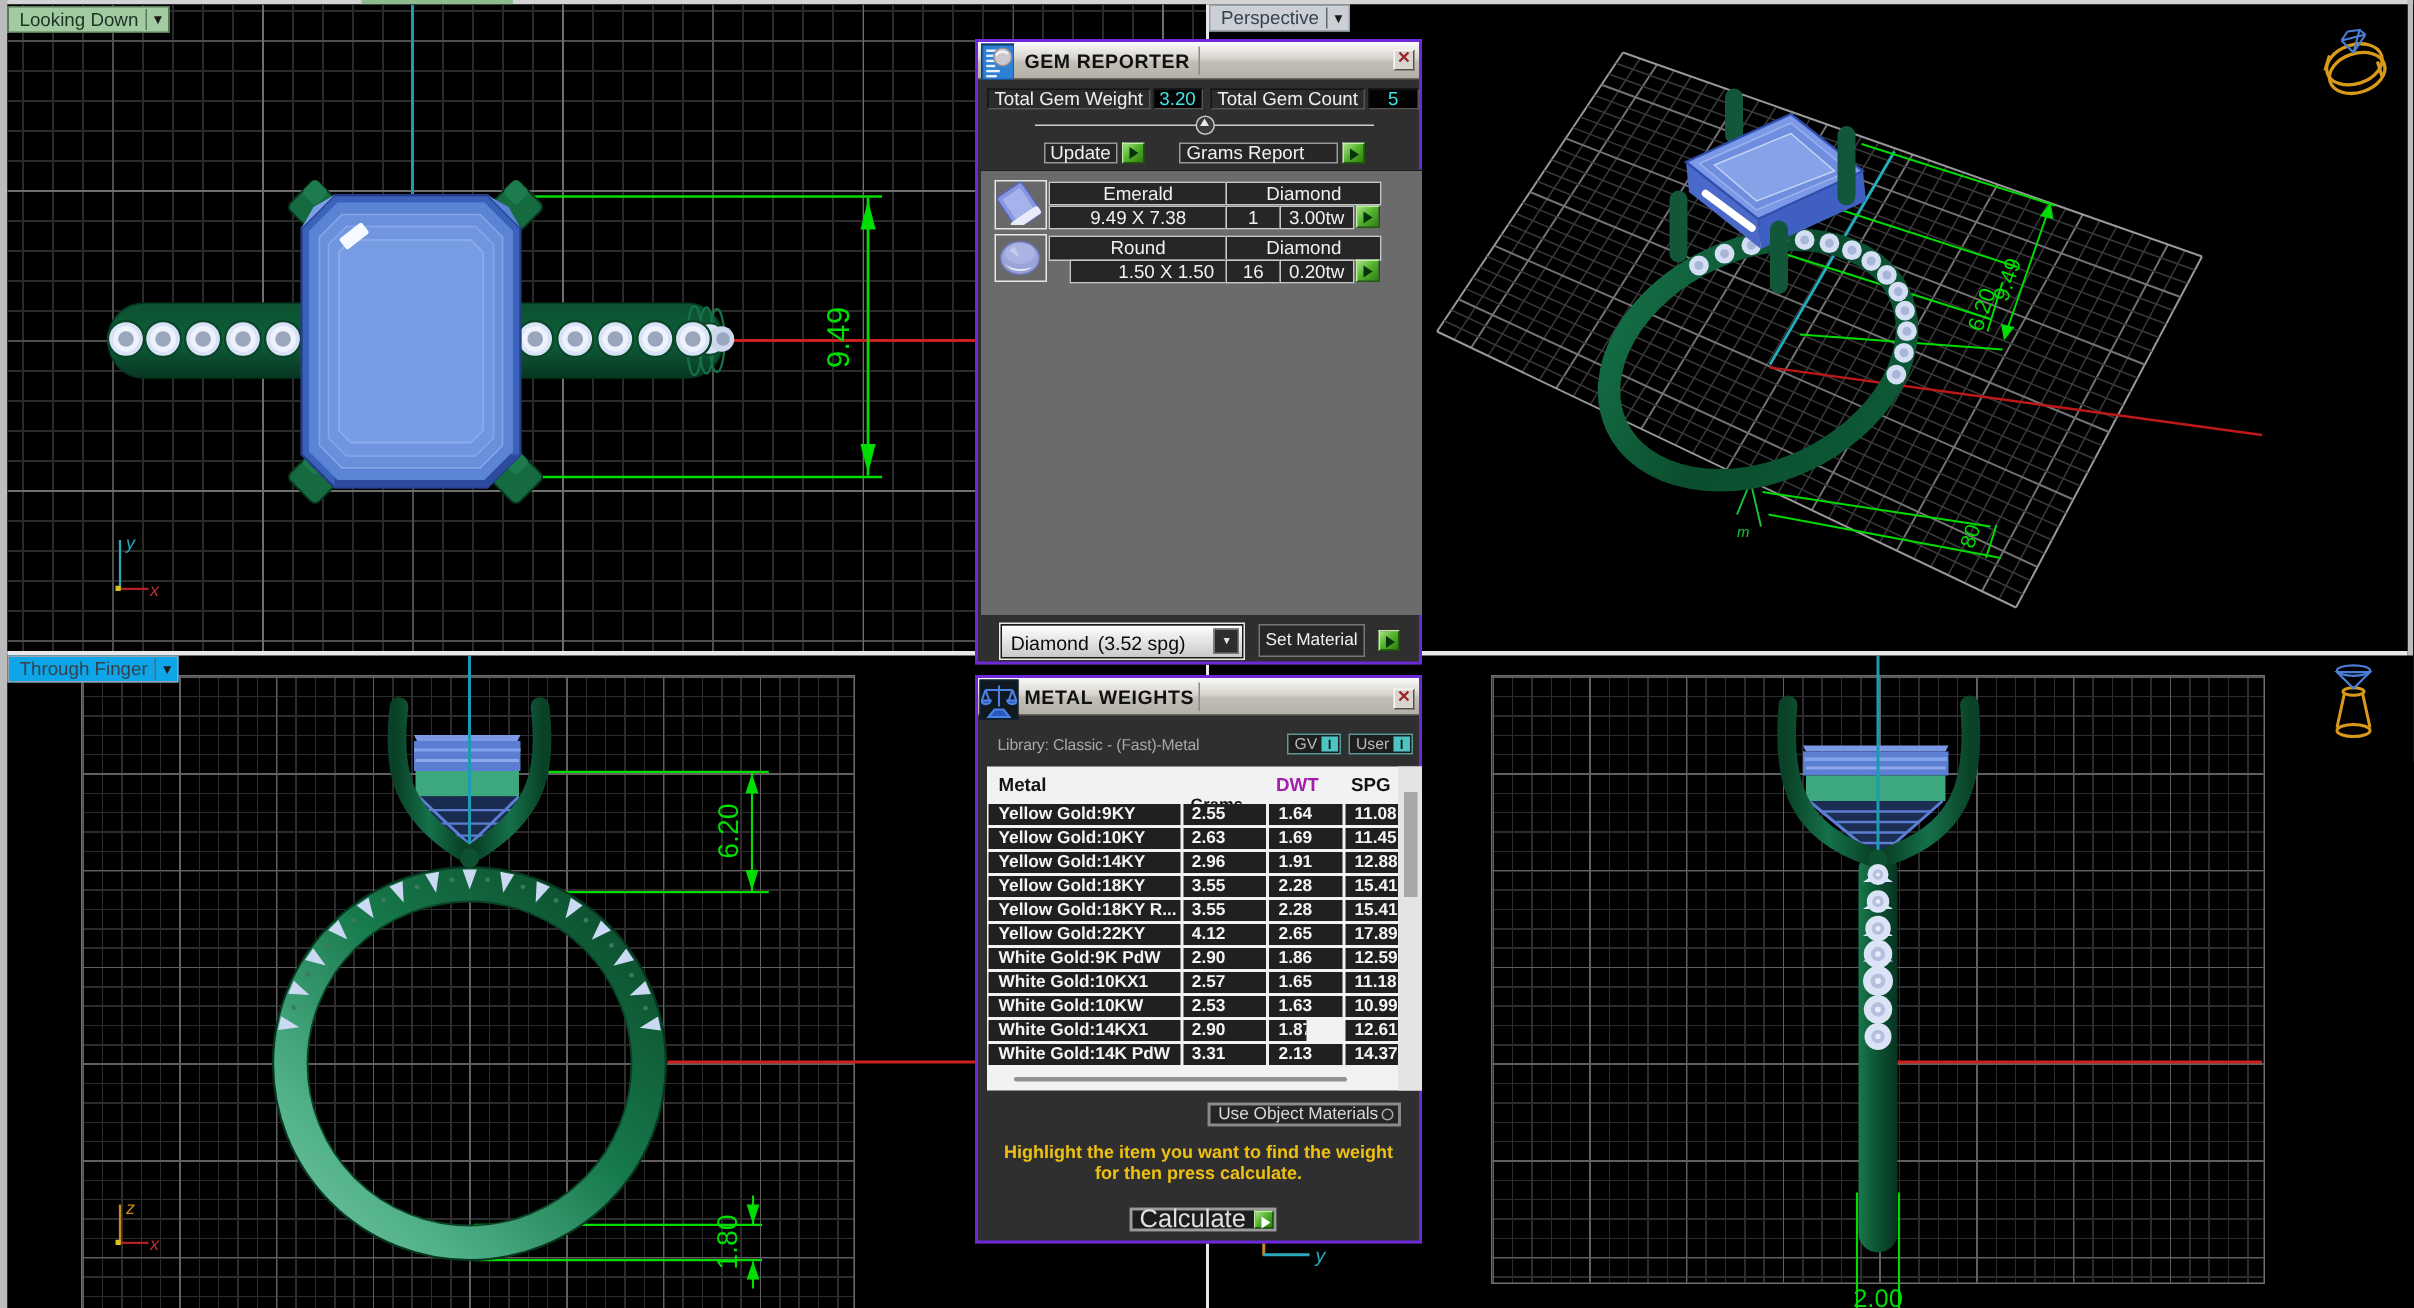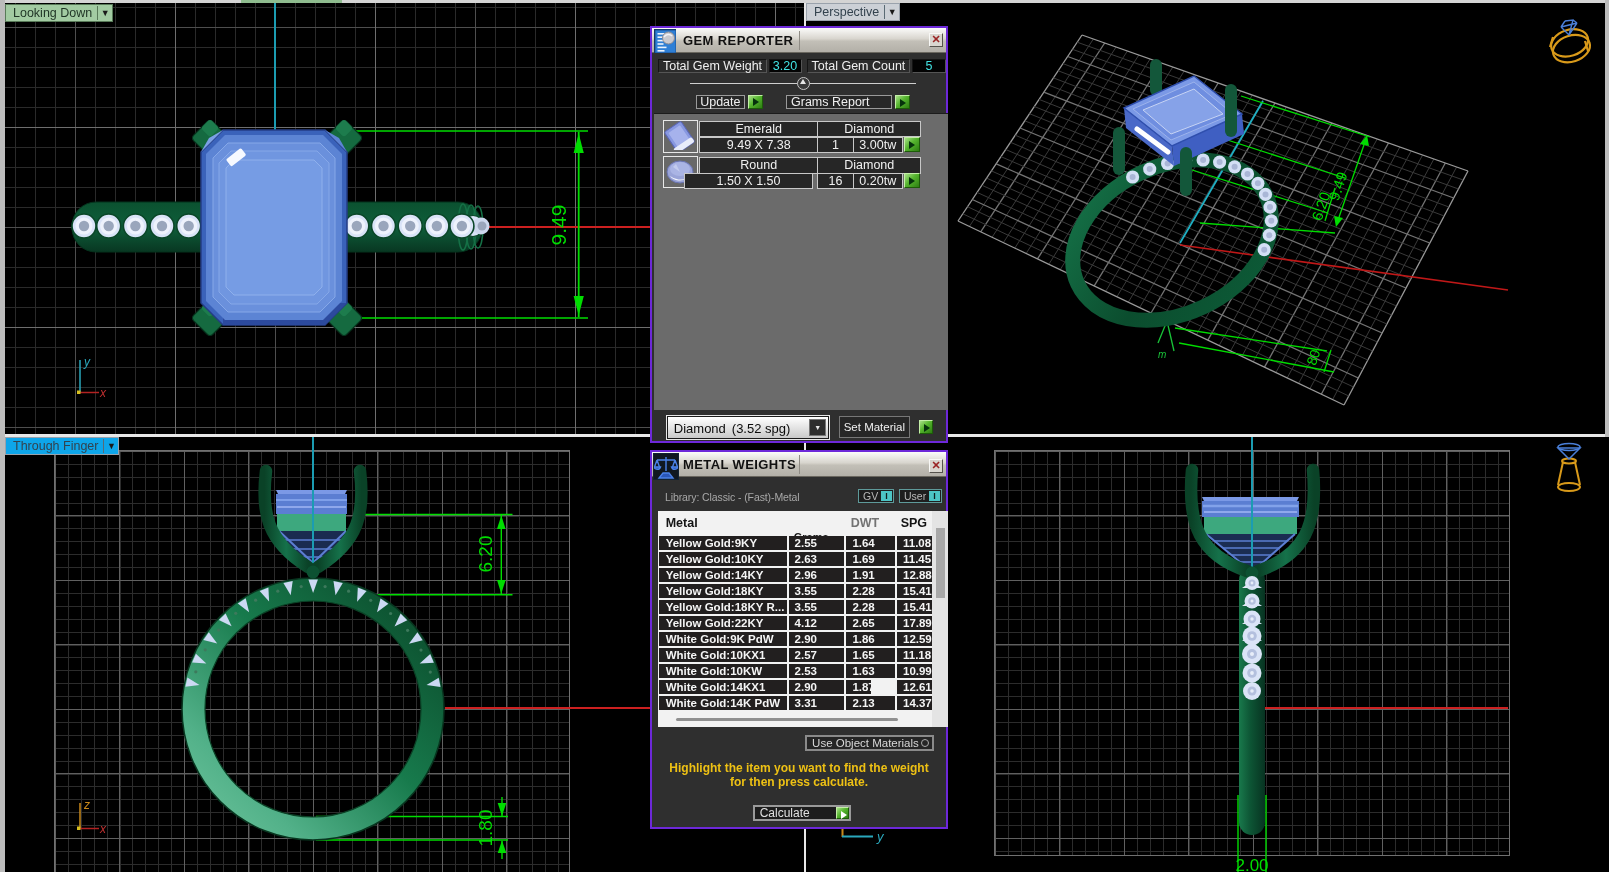--- a/index.html
+++ b/index.html
@@ -515,21 +515,21 @@
       </div>
 
  <div class="abs" style="left:11.4px;top:128px;width:35.1px;height:32.3px;border:1.5px solid #e8e8e8;background:#686868"><svg width="32" height="29" viewBox="0 0 32 29">
           <ellipse cx="16" cy="15" rx="13" ry="11" fill="#9aa4d8" stroke="#6a74b0" stroke-width="1"></ellipse>
           <ellipse cx="16" cy="12" rx="10" ry="7" fill="#aab4e4"></ellipse>
           <path d="M6 19 A 11 8 0 0 0 24 21 A 14 10 0 0 1 6 19z" fill="#f2f4fc"></path>
           <path d="M9 10 L16 15 L12 7z" fill="#c3cbee"></path>
         </svg></div>
  <div class="cell" style="left:47.1px;top:128.8px;width:119.3px;height:16.8px">Round</div>
  <div class="cell" style="left:165.4px;top:128.8px;width:103.7px;height:16.8px">Diamond</div>
- <div class="cell" style="left:32px;top:144.6px;width:129px;height:16.8px">1.50 X 1.50</div>
+ <div class="cell" style="left:61px;top:144.6px;width:129px;height:16.8px">1.50 X 1.50</div>
  <div class="cell" style="left:165.4px;top:144.6px;width:36.2px;height:16.8px">16</div>
  <div class="cell" style="left:200.6px;top:144.6px;width:50.4px;height:16.8px">0.20tw</div>
  <div class="gbtn" style="left:251.5px;top:145.4px;width:16.2px;height:14.2px">
         <div class="gtri" style="border-left-color:#06320c"></div>
       </div>
 
  <div class="abs" style="left:14.8px;top:387.6px;width:162.5px;height:23.5px;background:linear-gradient(#ffffff,#c9c9c9);border:1px solid #1a1a1a;outline:1px solid #e8e8e8">
    <span class="abs" style="left:6px;top:4px;font-size:13px;color:#0a0a0a">Diamond</span>
    <span class="abs" style="left:64px;top:4px;font-size:13px;color:#0a0a0a">(3.52 spg)</span>
    <div class="abs" style="right:2px;top:2px;bottom:2px;width:17px;background:#2d2d2d;border:1px solid #777;color:#e8e8e8;font-size:7px;display:flex;align-items:center;justify-content:center">▼</div>
@@ -564,21 +564,21 @@
         <span class="ii">I</span>
       </div>
  <div class="gvb" style="left:247px;top:37.4px;width:43px">
         <span style="padding-left:4px">User</span>
         <span class="ii">I</span>
       </div>
 
  <div class="abs" style="left:5.7px;top:58.7px;width:290px;height:216.5px;background:#f2f2f2">
    <div class="abs" style="left:8px;top:5px;font-size:12.5px;font-weight:bold;color:#141414">Metal</div>
    <div class="abs" style="left:136px;top:20px;font-size:11px;font-weight:bold;color:#141414">Grams</div>
-   <div class="abs" style="left:193px;top:5px;font-size:12.5px;font-weight:bold;color:#737373">DWT</div>
+   <div class="abs" style="left:193px;top:5px;font-size:12.5px;font-weight:bold;color:#a21caf">DWT</div>
    <div class="abs" style="left:243px;top:5px;font-size:12.5px;font-weight:bold;color:#141414">SPG</div>
    <div class="mrow" style="top:25.8px">
           <div class="mc" style="left:0;width:127.9px">
             <span style="padding-left:7px">Yellow Gold:9KY</span>
           </div>
           <div class="mc" style="left:129.9px;width:55.8px">
             <span style="padding-left:6px">2.55</span>
           </div>
           <div class="mc" style="left:187.7px;width:48.6px">
             <span style="padding-left:6px">1.64</span>
@@ -729,19 +729,19 @@
         </div>
    <div class="abs" style="left:274.8px;top:0;width:15.2px;height:216.5px;background:#e4e4e4"></div>
    <div class="abs" style="left:278px;top:17.8px;width:9px;height:70px;background:#a8a8a8"></div>
    <div class="abs" style="left:18px;top:207px;width:222px;height:3px;background:#909090;border-radius:2px"></div>
  </div>
  <div class="obtn" style="left:153.1px;top:282.8px;width:129.3px;height:16.2px;border:2px solid #8a8a8a;background:#252525;color:#d8d8d8;font-size:11.5px">
         <span style="padding-left:5px">Use Object Materials</span>
    <div class="abs" style="right:3px;top:2.5px;width:8px;height:8px;border:1px solid #aaa;border-radius:50%"></div>
       </div>
  <div class="abs" style="left:0;right:0;top:309px;text-align:center;font-size:12px;font-weight:bold;color:#eec114;line-height:14px">Highlight the item you want to find the weight<br>for then press calculate.</div>
- <div class="obtn" style="left:100.7px;top:353.2px;width:98px;height:16.2px;border:2px solid #9a9a9a;background:#1d1d1d;color:#e0e0e0;font-size:12px">
+ <div class="obtn" style="left:100.7px;top:353.2px;width:98px;height:16.2px;border:2px solid #9a9a9a;background:#1d1d1d;color:#e0e0e0;font-size:17px">
         <span style="padding-left:5px">Calculate</span>
       </div>
  <div class="gbtn" style="left:184px;top:355.4px;width:13px;height:12px">
         <div class="gtri" style="border-left-color:#ffffff"></div>
       </div>
 </div>
 </div>
 </body></html>

